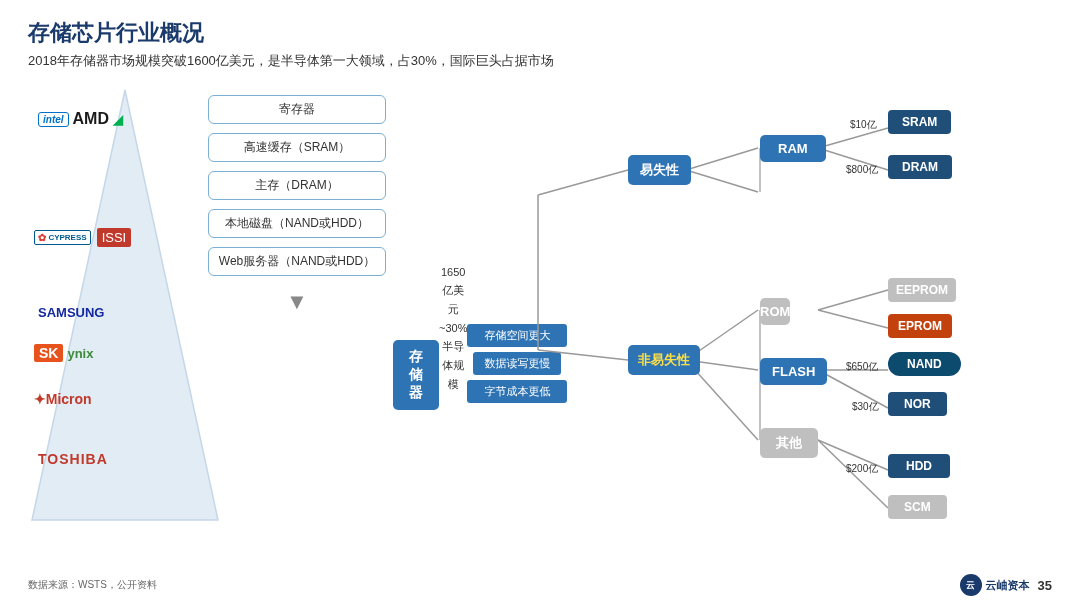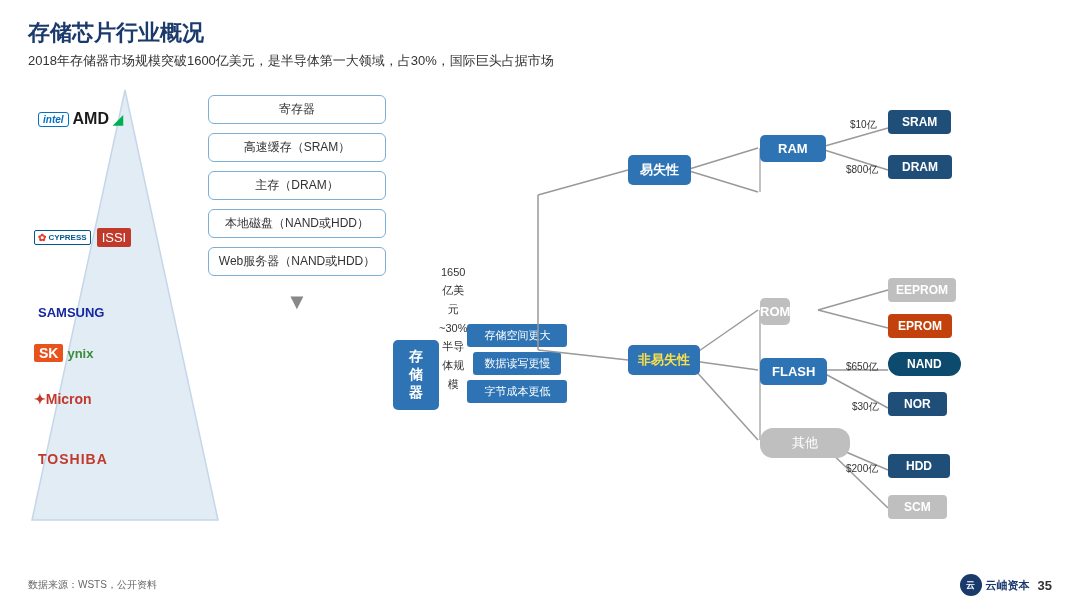--- a/index.html
+++ b/index.html
@@ -158,21 +158,21 @@
       <div style="position:absolute;left:100px;top:75px;background:#2e74b5;color:#fff;border-radius:5px;text-align:center;font-size:13px;font-weight:bold;padding:6px 12px;white-space:nowrap;">易失性</div>
 
       <div style="position:absolute;left:100px;top:265px;background:#2e74b5;color:#fde047;border-radius:5px;text-align:center;font-size:13px;font-weight:bold;padding:6px 10px;white-space:nowrap;">非易失性</div>
 
       <div style="position:absolute;left:232px;top:55px;background:#2e74b5;color:#fff;border-radius:5px;text-align:center;font-size:13px;font-weight:bold;padding:6px 18px;white-space:nowrap;">RAM</div>
 
       <div style="position:absolute;left:232px;top:218px;background:#bfbfbf;color:#fff;border-radius:5px;text-align:center;font-size:13px;font-weight:bold;padding:6px 0;white-space:nowrap;">ROM</div>
 
       <div style="position:absolute;left:232px;top:278px;background:#2e74b5;color:#fff;border-radius:5px;text-align:center;font-size:13px;font-weight:bold;padding:6px 12px;white-space:nowrap;">FLASH</div>
 
-      <div style="position:absolute;left:232px;top:348px;background:#bfbfbf;color:#fff;border-radius:13px;text-align:center;font-size:13px;font-weight:normal;padding:6px 32px;white-space:nowrap;">其他</div>
+      <div style="position:absolute;left:232px;top:348px;background:#bfbfbf;color:#fff;border-radius:5px;text-align:center;font-size:13px;font-weight:bold;padding:6px 16px;white-space:nowrap;">其他</div>
 
       <div style="position:absolute;left:360px;top:30px;">
         <span style="font-size:10px;color:#333;position:absolute;left:-38px;top:8px;white-space:nowrap;">$10亿</span>
         <div style="background:#1f4e79;color:#fff;border-radius:4px;font-size:12px;font-weight:bold;padding:5px 14px;white-space:nowrap;">SRAM</div>
       </div>
 
       <div style="position:absolute;left:360px;top:75px;">
         <span style="font-size:10px;color:#333;position:absolute;left:-42px;top:8px;white-space:nowrap;">$800亿</span>
         <div style="background:#1f4e79;color:#fff;border-radius:4px;font-size:12px;font-weight:bold;padding:5px 14px;white-space:nowrap;">DRAM</div>
       </div>

